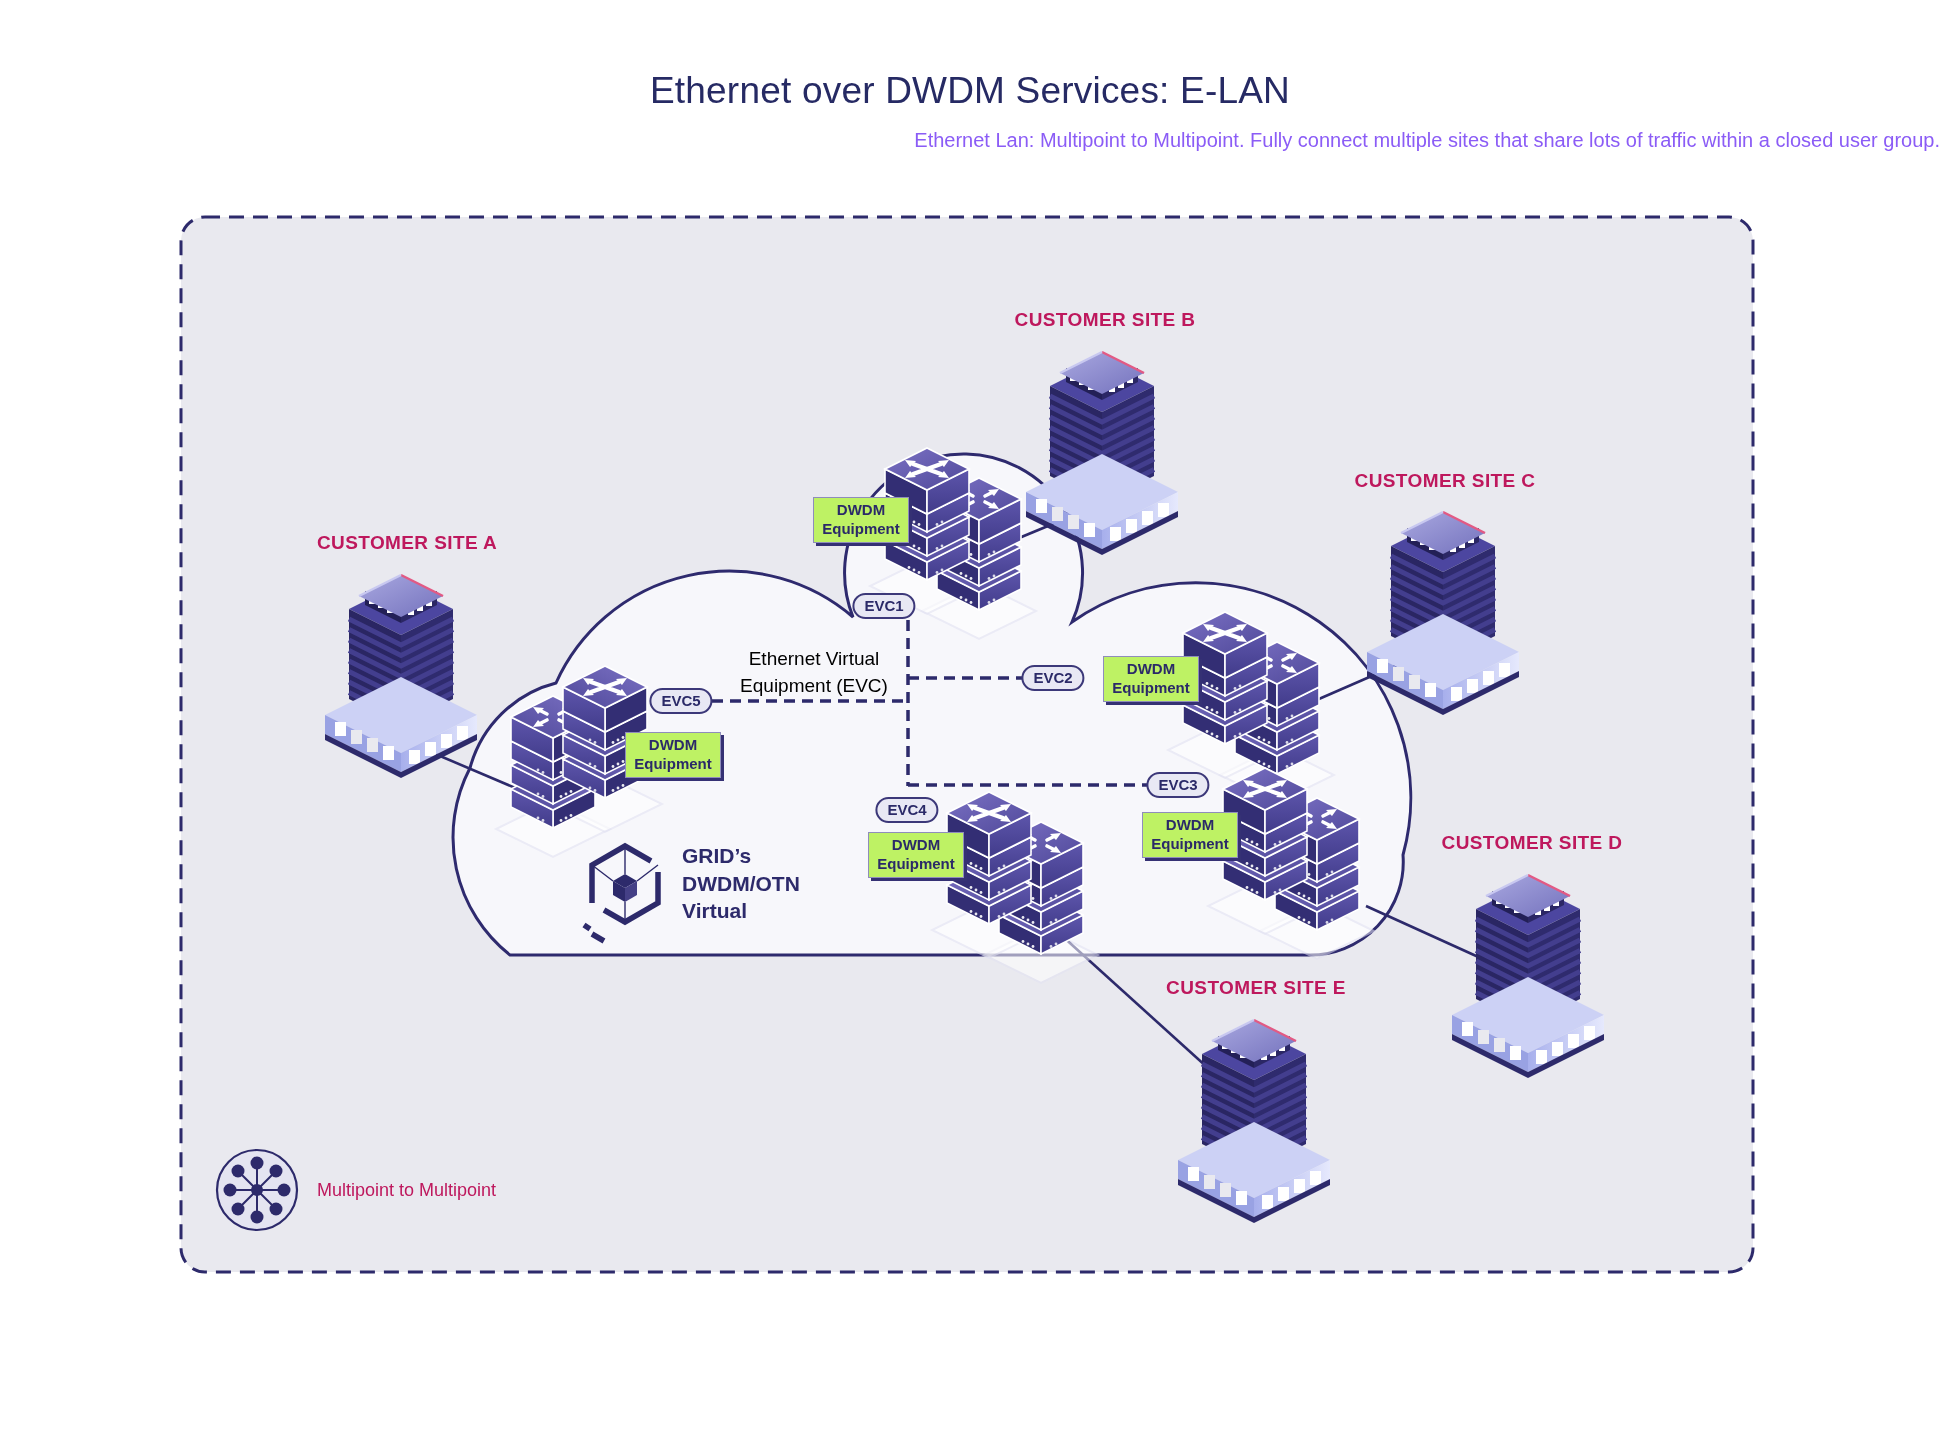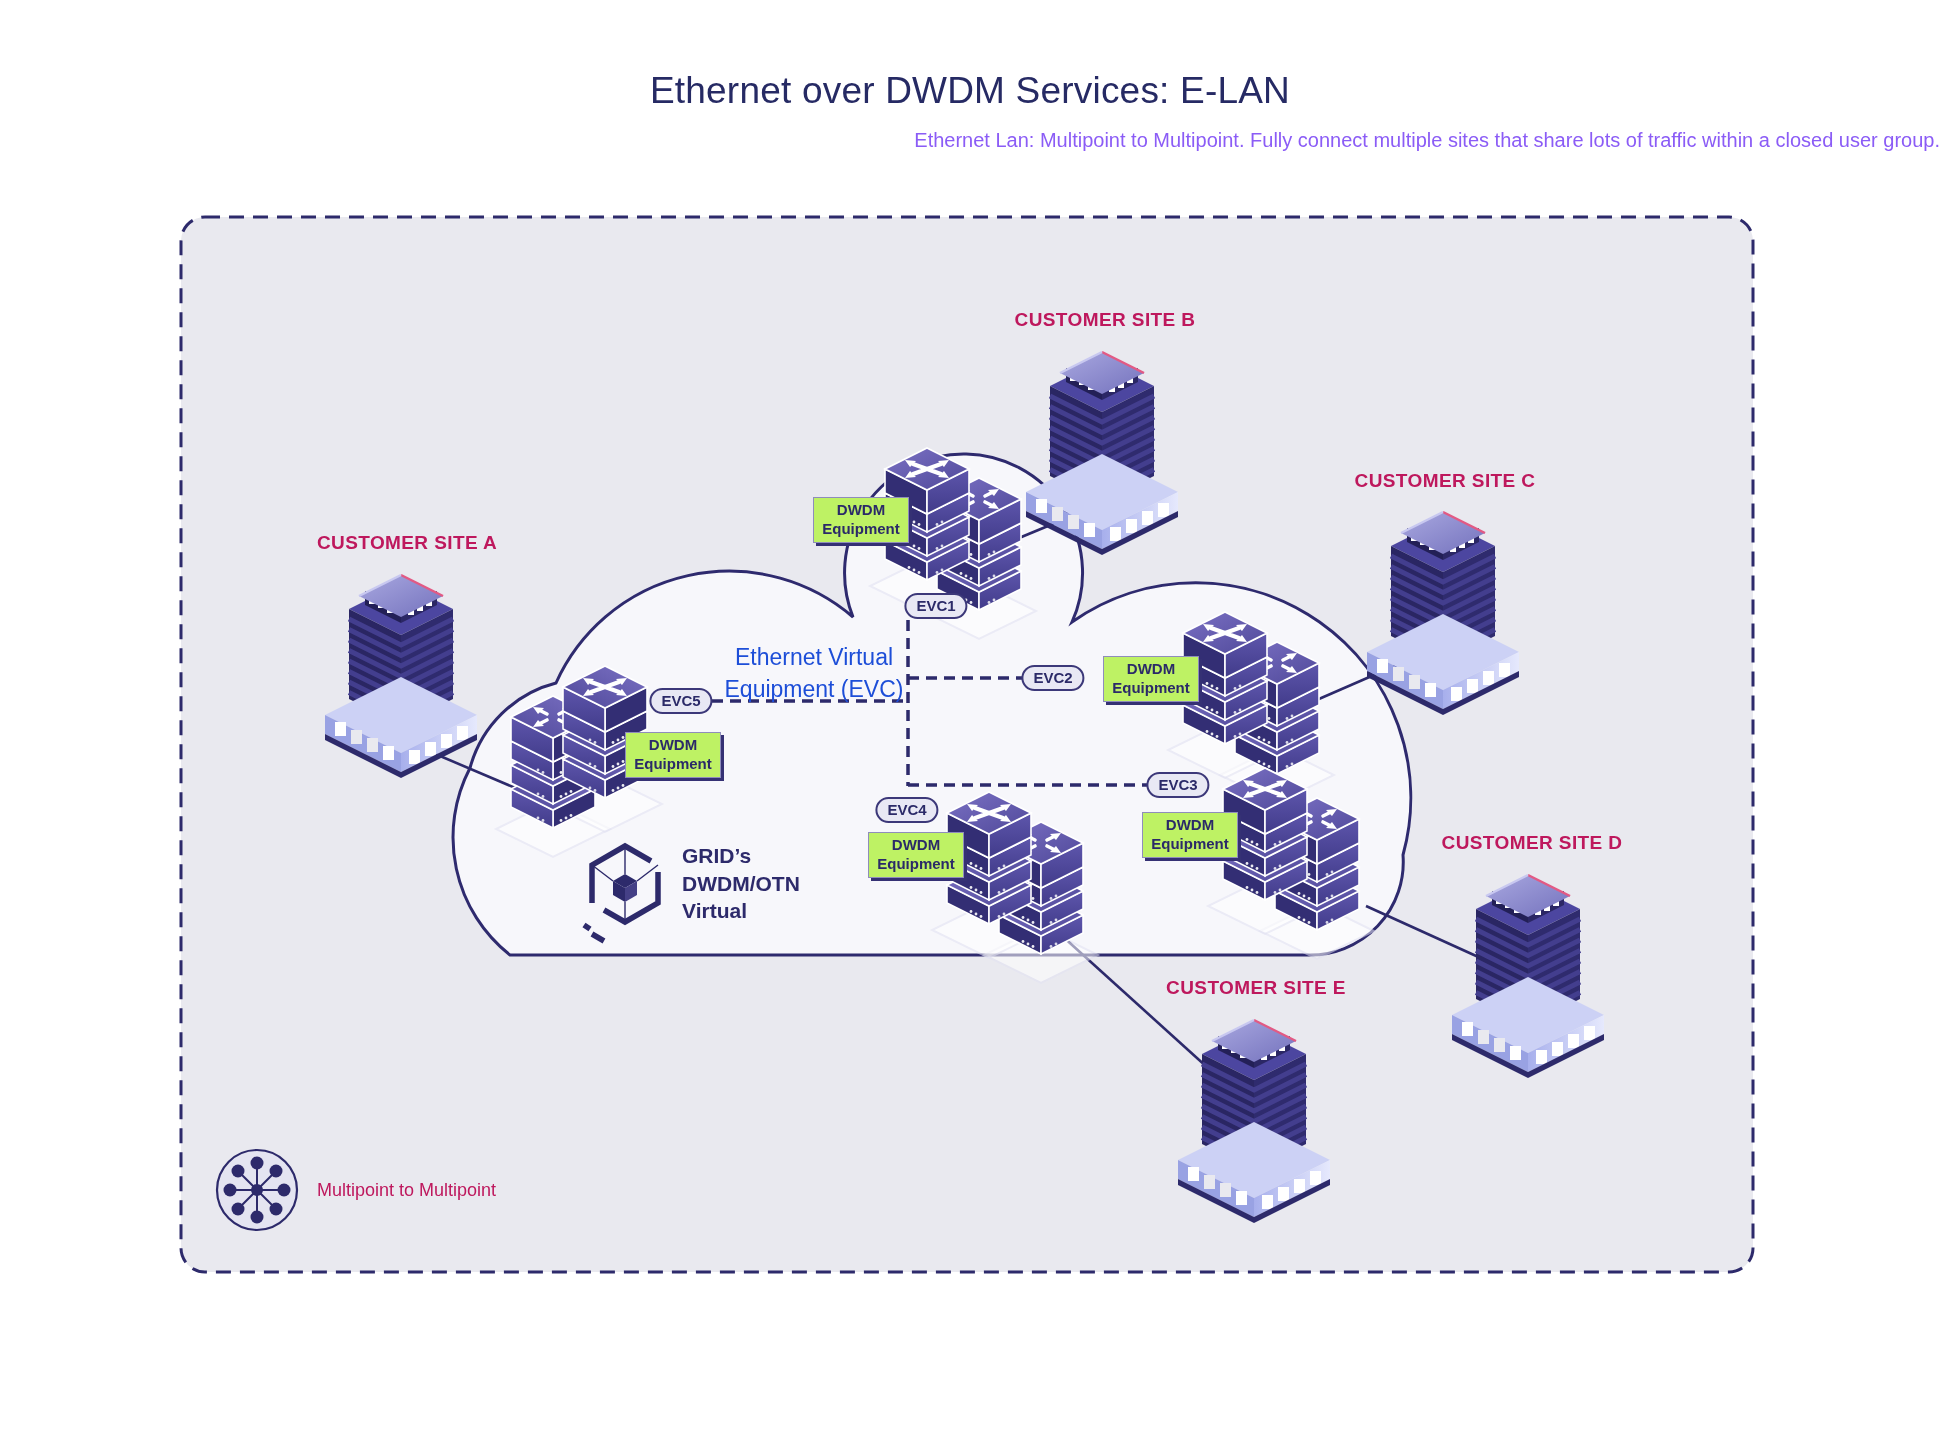--- a/index.html
+++ b/index.html
@@ -3,21 +3,21 @@
 <meta charset="utf-8">
 <style>
   html,body{margin:0;padding:0}
   body{width:1940px;height:1447px;background:#ffffff;font-family:"Liberation Sans",sans-serif;position:relative;overflow:hidden}
   .abs{position:absolute}
   .title{left:0;right:0;top:70px;text-align:center;font-size:37px;font-weight:400;color:#262a64;letter-spacing:.2px}
   .subtitle{left:0;right:0;top:129px;text-align:right;font-size:20px;color:#8b5cf6}
   .site-label{transform:translate(-50%,-50%);font-size:19px;font-weight:700;color:#be185d;letter-spacing:.4px;white-space:nowrap}
   .dwdm-box{width:94px;background:#bef264;border:1px solid #8f8dbb;box-shadow:3px 3px 0 #353174;color:#2b2a68;font-size:15px;font-weight:700;text-align:center;line-height:1.25;padding:3px 0}
   .evc-pill{transform:translate(-50%,-50%);background:#e8e8f4;border:2px solid #3c3879;border-radius:13px;color:#2b2a68;font-size:15px;font-weight:700;padding:0 10px;height:22px;line-height:22px;white-space:nowrap}
-  .evc-caption{transform:translate(-50%,-50%);text-align:center;font-size:23px;color:#1d4ed8;line-height:1.4;white-space:nowrap}
+  .evc-caption{transform:translate(-50%,-50%);text-align:center;font-size:19px;color:#000000;line-height:1.4;white-space:nowrap}
   .grid-text{transform:translateY(-50%);font-size:21px;font-weight:700;color:#2d2a6b;line-height:1.32;white-space:nowrap}
   .legend-label{transform:translateY(-50%);font-size:18px;color:#be185d;white-space:nowrap}
   svg{display:block}
 </style>
 </head>
 <body>
 
 <svg class="abs" style="left:0;top:0" width="1940" height="1447" viewBox="0 0 1940 1447">
   <defs>
     <linearGradient id="gt" x1="0" y1="0" x2="1" y2="1">
@@ -202,21 +202,21 @@
 </div>
 <div class="abs dwdm-box" style="left:868px;top:832px">
   <div>DWDM</div>
   <div>Equipment</div>
 </div>
 <div class="abs dwdm-box" style="left:1142px;top:812px">
   <div>DWDM</div>
   <div>Equipment</div>
 </div>
 
-<div class="abs evc-pill" style="left:936px;top:606px">EVC1</div>
+<div class="abs evc-pill" style="left:884px;top:606px">EVC1</div>
 <div class="abs evc-pill" style="left:1053px;top:678px">EVC2</div>
 <div class="abs evc-pill" style="left:1178px;top:785px">EVC3</div>
 <div class="abs evc-pill" style="left:907px;top:810px">EVC4</div>
 <div class="abs evc-pill" style="left:681px;top:701px">EVC5</div>
 
 <div class="abs evc-caption" style="left:814px;top:673px">
   <div>Ethernet Virtual</div>
   <div>Equipment (EVC)</div>
 </div>
 

